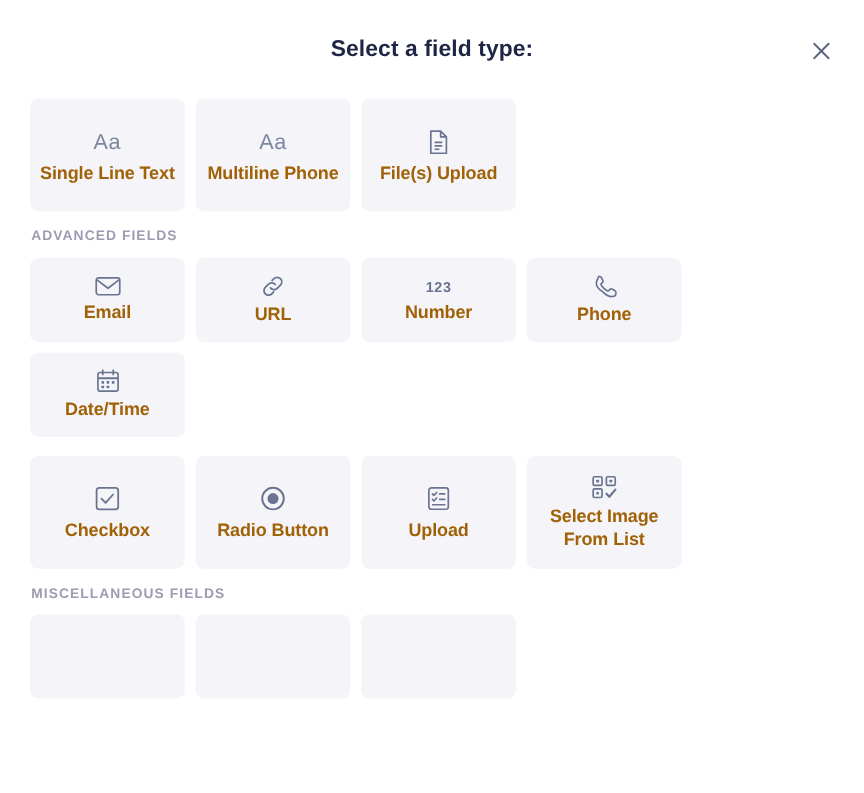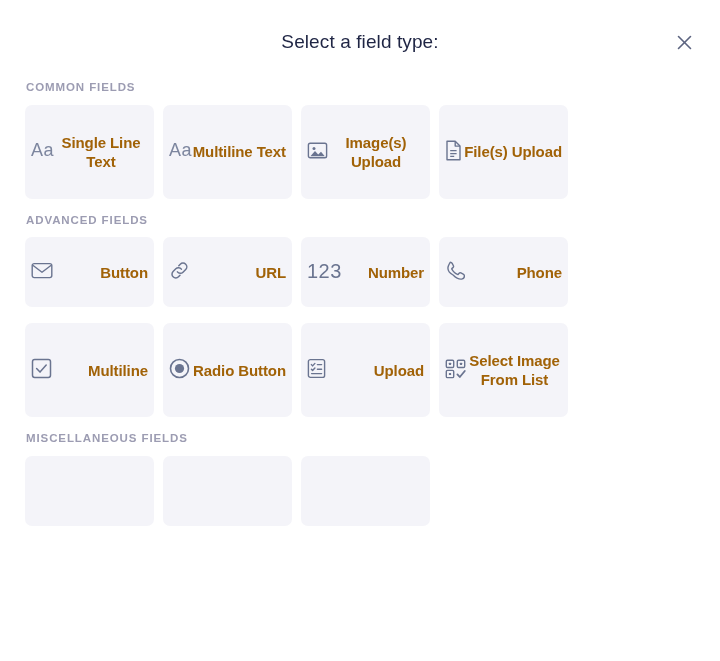--- a/index.html
+++ b/index.html
@@ -26,21 +26,21 @@
   
   .modal-header {
     height: 82px;
     position: relative;
     display: flex;
     align-items: center;
     justify-content: center;
   }
   .modal-title {
     font-size: 19px;
-    font-weight: 400;
+    font-weight: 700;
     color: #1f2544;
     letter-spacing: 0.1px;
     text-align: left;
     line-height: 1;
   }
   .close-button {
     position: absolute;
     right: 22px;
     top: 28px;
     width: 28px;
@@ -74,43 +74,43 @@
     display: flex;
     flex-wrap: wrap;
     gap: 9px;
   }
 
   .field-card {
     width: 129px;
     background: #f4f4f9;
     border-radius: 7px;
     display: flex;
-    flex-direction: row;
-    align-items: center;
-    justify-content: space-between;
+    flex-direction: column;
+    align-items: center;
+    justify-content: center;
     padding: 16px 6px 14px;
     cursor: pointer;
     user-select: none;
   }
   .row-tall  .field-card { height: 94px; }
   .row-short .field-card { height: 70px; }
 
   .card-icon {
     height: 26px;
     display: flex;
     align-items: center;
     justify-content: center;
     color: #6a7490;
     margin-bottom: 5px;
   }
   .card-icon svg { display: block; }
 
   .icon-text {
-    font-size: 20px;
-    font-weight: 400;
+    font-size: 12px;
+    font-weight: 700;
     color: #6a7490;
     line-height: 1;
     letter-spacing: 0.5px;
   }
   .icon-text.aa {
     font-size: 18px;
     font-weight: 400;
     color: #7d869f;
   }
 
@@ -136,43 +136,32 @@
           <line x1="2.5" y1="2.5" x2="14.5" y2="14.5"></line>
           <line x1="14.5" y1="2.5" x2="2.5" y2="14.5"></line>
         </svg>
       </span>
     </div>
   </div>
 
   <div class="modal-body">
 
   <div class="section">
-        <div class="section-heading">COMMON FIELDS</div>
         <div class="card-row row-tall">
           <div class="field-card">
             <div class="card-icon">
               <span class="icon-text aa">Aa</span>
             </div>
             <div class="card-label">Single Line Text</div>
           </div>
           <div class="field-card">
             <div class="card-icon">
               <span class="icon-text aa">Aa</span>
             </div>
-            <div class="card-label">Multiline Text</div>
-          </div>
-          <div class="field-card">
-            <div class="card-icon">
-              <svg width="21" height="19" viewBox="0 0 21 19" fill="none" stroke="currentColor" stroke-width="1.4" stroke-linejoin="round">
-      <rect x="1.4" y="2.2" width="18.2" height="14.6" rx="1.8"></rect>
-      <circle cx="7" cy="7.4" r="1.5" fill="currentColor" stroke="none"></circle>
-      <path d="M3.4 15.2l4.6-5.2 3.2 3.4 2.8-2.6 3.8 4.4z" fill="currentColor" stroke="none"></path>
-    </svg>
-            </div>
-            <div class="card-label">Image(s) Upload</div>
+            <div class="card-label">Multiline Phone</div>
           </div>
           <div class="field-card">
             <div class="card-icon">
               <svg width="17" height="21" viewBox="0 0 17 21" fill="none" stroke="currentColor" stroke-width="1.4" stroke-linejoin="round">
       <path d="M2 1.3h8.2L15 6.1V19.7H2z"></path>
       <path d="M10.2 1.3V6.1H15"></path>
       <path d="M5.2 10.6h6.4M5.2 13.6h6.4M5.2 16.4h4"></path>
     </svg>
             </div>
             <div class="card-label">File(s) Upload</div>
@@ -182,21 +171,21 @@
       <div class="section">
         <div class="section-heading">ADVANCED FIELDS</div>
         <div class="card-row row-short">
           <div class="field-card">
             <div class="card-icon">
               <svg width="22" height="17" viewBox="0 0 22 17" fill="none" stroke="currentColor" stroke-width="1.4" stroke-linejoin="round">
       <rect x="1.2" y="1.6" width="19.6" height="14" rx="2"></rect>
       <path d="M1.8 3.2l9.2 7 9.2-7"></path>
     </svg>
             </div>
-            <div class="card-label">Button</div>
+            <div class="card-label">Email</div>
           </div>
           <div class="field-card">
             <div class="card-icon">
               <svg width="21" height="21" viewBox="0 0 21 21" fill="none" stroke="currentColor" stroke-width="1.5" stroke-linecap="round">
       <path d="M8.4 11.9a3.8 3.8 0 005.6.35l2.7-2.7a3.8 3.8 0 10-5.4-5.35l-1.5 1.5"></path>
       <path d="M12.4 9.1a3.8 3.8 0 00-5.6-.35l-2.7 2.7a3.8 3.8 0 105.4 5.35l1.5-1.5"></path>
     </svg>
             </div>
             <div class="card-label">URL</div>
           </div>
@@ -207,32 +196,49 @@
             <div class="card-label">Number</div>
           </div>
           <div class="field-card">
             <div class="card-icon">
               <svg width="20" height="21" viewBox="0 0 20 21" fill="none" stroke="currentColor" stroke-width="1.4" stroke-linecap="round" stroke-linejoin="round">
       <path d="M5.2 2.2c1 0 1.6.4 2 1.2l1.2 2.4c.35.7.2 1.3-.4 1.8l-1 .8c-.25.2-.3.45-.15.75.6 1.2 1.5 2.35 2.6 3.3 1 .9 2 1.55 3.05 2 .3.12.55.05.75-.2l.85-1c.5-.6 1.1-.7 1.8-.35l2.3 1.2c.8.4 1.2 1 1.2 2 0 1.5-1.2 2.8-2.7 3-2.2.3-5.7-1.2-8.6-4.1C4.2 13 2.7 9.5 3 7.3 3.2 5.7 4 4.6 5.2 2.2z"></path>
     </svg>
             </div>
             <div class="card-label">Phone</div>
           </div>
+          <div class="field-card">
+            <div class="card-icon">
+              <svg width="20" height="21" viewBox="0 0 20 21" fill="none" stroke="currentColor" stroke-width="1.4" stroke-linejoin="round">
+      <rect x="1.6" y="3.4" width="16.8" height="15.6" rx="1.8"></rect>
+      <path d="M1.6 8.2h16.8" stroke-width="1.6"></path>
+      <path d="M5.6 1.5v3.6M14.4 1.5v3.6" stroke-linecap="round"></path>
+      <g fill="currentColor" stroke="none">
+        <rect x="4.6" y="10.6" width="2.1" height="2.1" rx="0.4"></rect>
+        <rect x="8.9" y="10.6" width="2.1" height="2.1" rx="0.4"></rect>
+        <rect x="13.2" y="10.6" width="2.1" height="2.1" rx="0.4"></rect>
+        <rect x="4.6" y="14.4" width="2.1" height="2.1" rx="0.4"></rect>
+        <rect x="8.9" y="14.4" width="2.1" height="2.1" rx="0.4"></rect>
+      </g>
+    </svg>
+            </div>
+            <div class="card-label">Date/Time</div>
+          </div>
         </div>
       </div>
       <div class="section">
         <div class="card-row row-tall">
           <div class="field-card">
             <div class="card-icon">
               <svg width="21" height="21" viewBox="0 0 21 21" fill="none" stroke="currentColor" stroke-width="1.5" stroke-linejoin="round">
       <rect x="1.5" y="1.5" width="18" height="18" rx="2.2"></rect>
       <path d="M5.6 10.6l3.4 3.5 6.2-7" stroke-linecap="round"></path>
     </svg>
             </div>
-            <div class="card-label">Multiline</div>
+            <div class="card-label">Checkbox</div>
           </div>
           <div class="field-card">
             <div class="card-icon">
               <svg width="21" height="21" viewBox="0 0 21 21" fill="none" stroke="currentColor" stroke-width="1.6">
       <circle cx="10.5" cy="10.5" r="9"></circle>
       <circle cx="10.5" cy="10.5" r="4.6" fill="currentColor" stroke="none"></circle>
     </svg>
             </div>
             <div class="card-label">Radio Button</div>
           </div>

